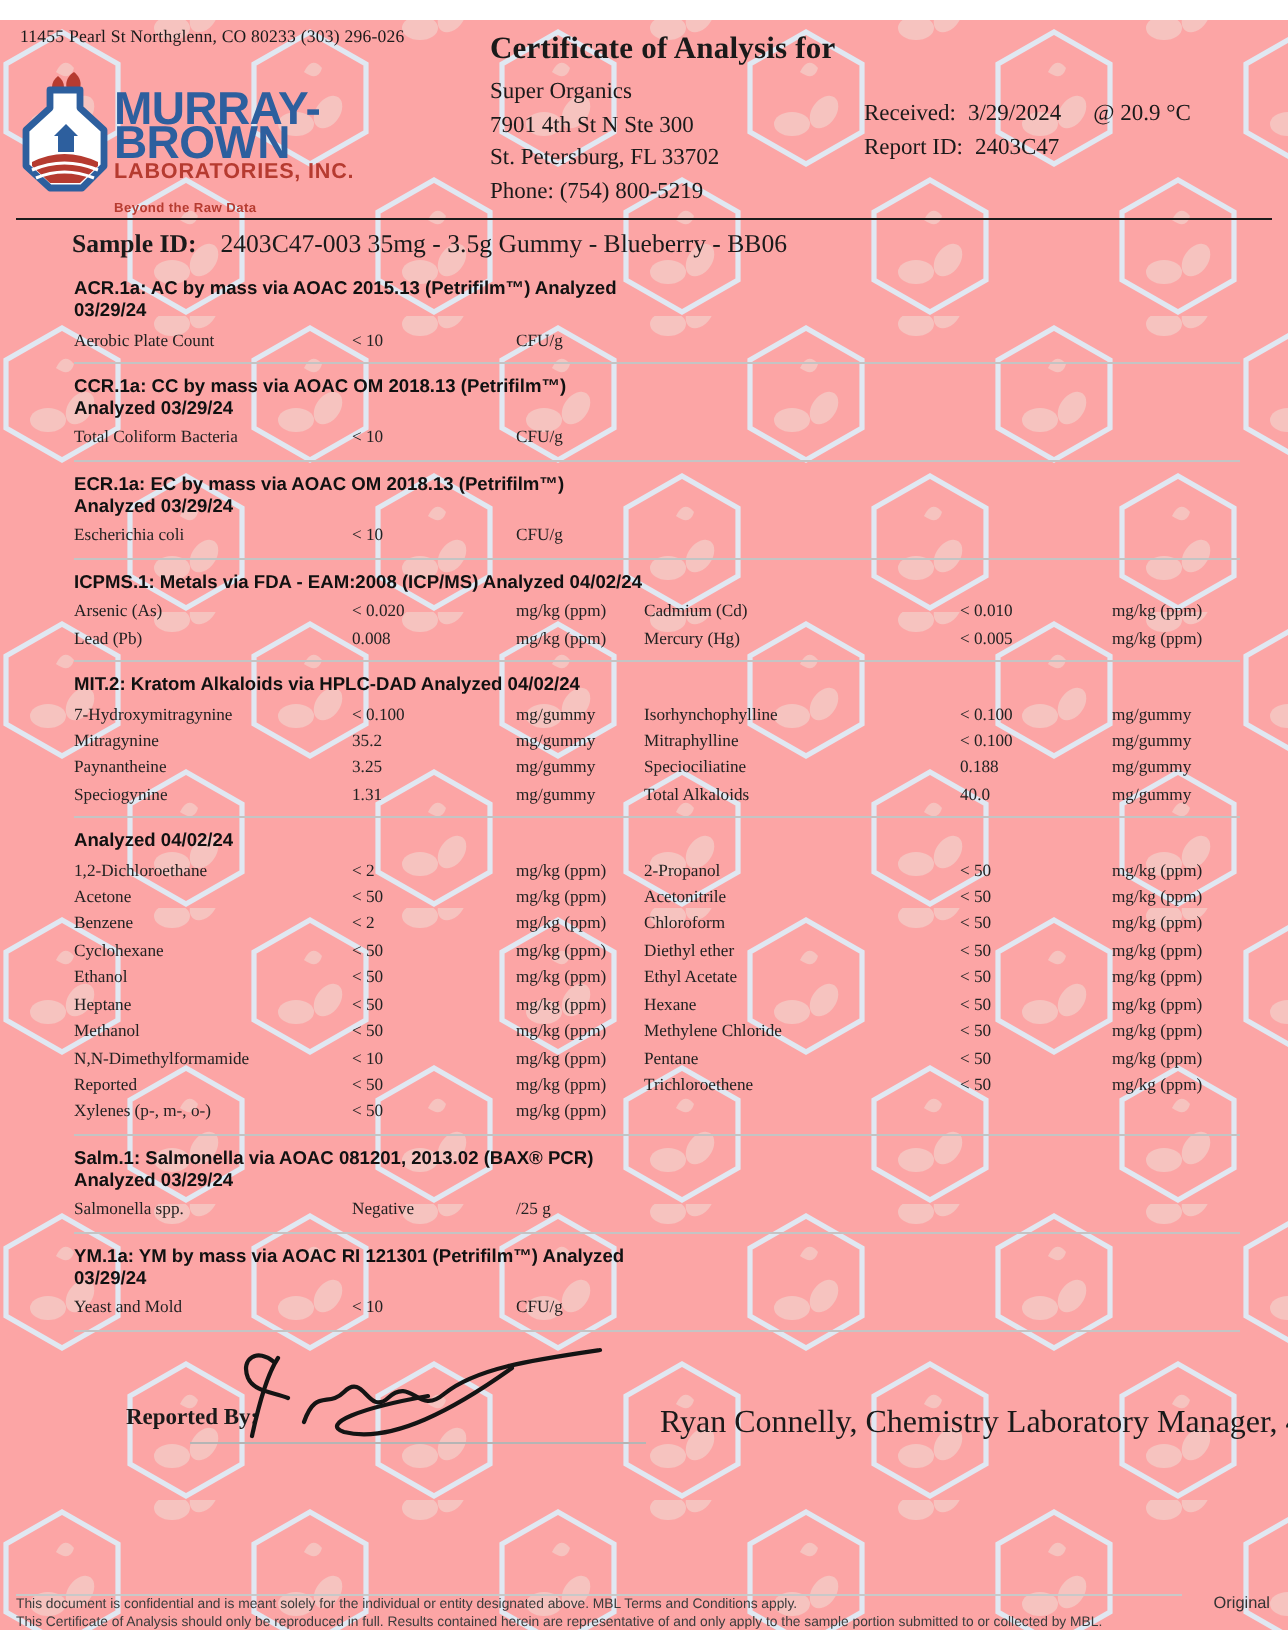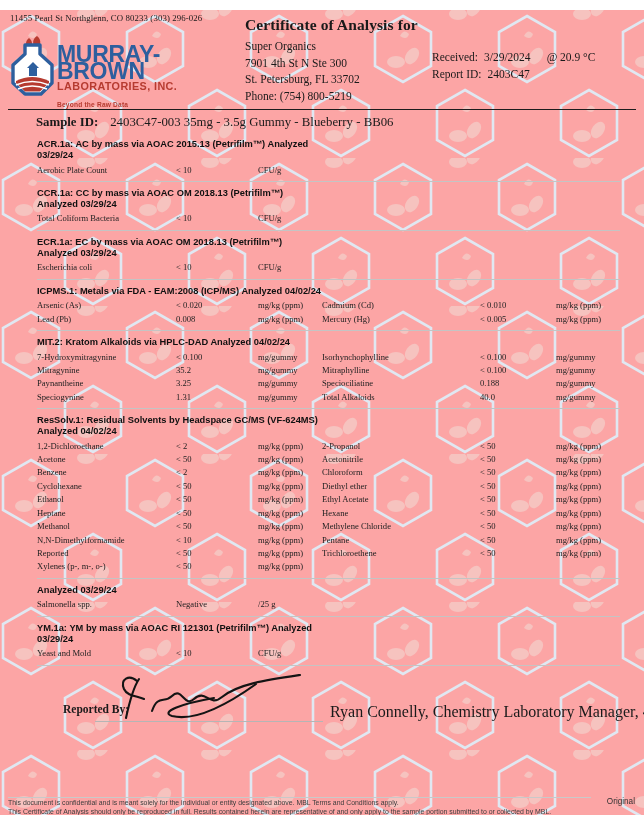--- a/index.html
+++ b/index.html
@@ -217,21 +217,20 @@
               <span class="c-name">Speciogynine</span>
               <span class="c-val">1.31</span>
               <span class="c-unit">mg/gummy</span>
               <span class="c-name2">Total Alkaloids</span>
               <span class="c-val2">40.0</span>
               <span class="c-unit2">mg/gummy</span>
             </div>
           </div>
         </div>
         <div class="section">
-          <div class="sec-title">ResSolv.1:  Residual Solvents by Headspace GC/MS (VF-624MS)</div>
           <div class="sec-title">Analyzed 04/02/24</div>
           <div class="sec-rows">
             <div class="row">
               <span class="c-name">1,2-Dichloroethane</span>
               <span class="c-val">&lt; 2</span>
               <span class="c-unit">mg/kg (ppm)</span>
               <span class="c-name2">2-Propanol</span>
               <span class="c-val2">&lt; 50</span>
               <span class="c-unit2">mg/kg (ppm)</span>
             </div>
@@ -303,20 +302,21 @@
               <span class="c-name">Xylenes (p-, m-, o-)</span>
               <span class="c-val">&lt; 50</span>
               <span class="c-unit">mg/kg (ppm)</span>
               <span class="c-name2"></span>
               <span class="c-val2"></span>
               <span class="c-unit2"></span>
             </div>
           </div>
         </div>
         <div class="section">
+          <div class="sec-title">Salm.1:  Salmonella via AOAC 081201, 2013.02 (BAX® PCR)</div>
           <div class="sec-title">Analyzed 03/29/24</div>
           <div class="sec-rows">
             <div class="row">
               <span class="c-name">Salmonella spp.</span>
               <span class="c-val">Negative</span>
               <span class="c-unit">/25 g</span>
               <span class="c-name2"></span>
               <span class="c-val2"></span>
               <span class="c-unit2"></span>
             </div>

